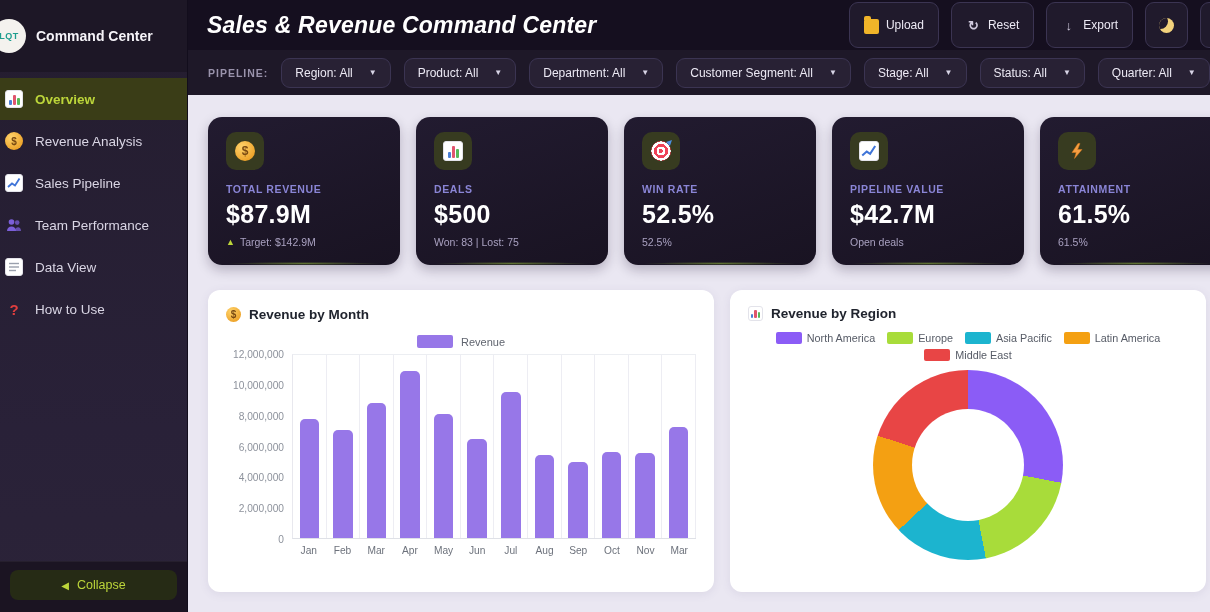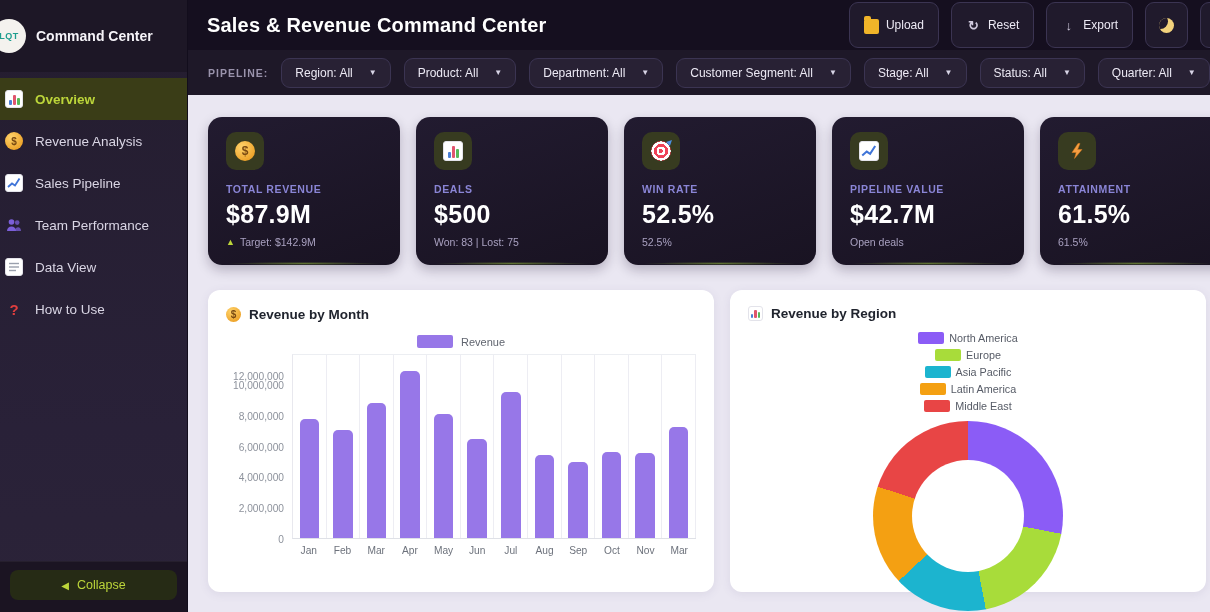--- a/index.html
+++ b/index.html
@@ -23,21 +23,21 @@
   .nav-item.active { background:#3a3d17; color:#bcd53a; font-weight:bold; }
   .side-foot { padding:8px 10px 12px; background:#1b1422; border-top:1px solid rgba(255,255,255,.05); }
   .collapse-btn { height:30px; border-radius:8px; background:#262b15; color:#bcd53a;
     display:flex; align-items:center; justify-content:center; gap:8px; font-size:12.5px; cursor:pointer; }
   .collapse-btn .arr { font-size:10px; }
 
   
   .main { flex:1; display:flex; flex-direction:column; min-width:0; }
   .topbar { height:50px; flex:none; background:#150f1f; display:flex; align-items:center;
     padding:0 0 0 19px; overflow:hidden; }
-  .page-title { color:#ffffff; font-weight:bold; font-size:20px; letter-spacing:.2px; }
+  .page-title { color:#ffffff; font-weight:bold; font-size:23px; letter-spacing:.2px;font-style:italic; }
   .top-buttons { margin-left:auto; display:flex; gap:12px; align-items:center; padding-right:0; }
   .btn { height:46px; padding:0 14px; border-radius:9px; background:#201a2c; border:1px solid #3b3452;
     color:#ece9f4; font-size:12px; display:flex; align-items:center; gap:7px; cursor:pointer; white-space:nowrap; }
   .btn.icon-only { padding:0 13px; }
   .btn.partial { width:42px; margin-right:-32px; }
 
   .filterbar { height:45px; flex:none; background:#1e1828; display:flex; align-items:center;
     gap:13px; padding-left:20px; overflow:hidden; }
   .filters-label { color:#9a93ac; font-size:10.5px; font-weight:bold; letter-spacing:1px; }
   .chip { height:30px; padding:0 13px; border-radius:9px; background:#282134; border:1px solid #3b3452;
@@ -77,21 +77,21 @@
   .ytick { position:absolute; right:8px; transform:translateY(-50%); font-size:10.2px; color:#8d929c; white-space:nowrap; }
   .plot { flex:1; height:185px; display:flex; align-items:flex-end; position:relative;
     border-left:1px solid #e8e8ee; border-top:1px solid #eceef2; border-bottom:1px solid #dfe1e7; }
   .bcol { flex:1; height:100%; display:flex; align-items:flex-end; justify-content:center;
     border-right:1px solid #ededf3; }
   .bar { width:60%; background:#9777e8; border-radius:5px 5px 0 0; cursor:pointer; }
   .xlabels { display:flex; margin-left:66px; margin-top:6px; }
   .xlabels span { flex:1; text-align:center; font-size:10.2px; color:#6d727c; }
 
   .donut-legend { margin:11px auto 0; max-width:430px; display:flex; flex-wrap:wrap;
-    justify-content:center; align-items:center; column-gap:12px; row-gap:5px;flex-direction:column; }
+    justify-content:center; align-items:center; column-gap:12px; row-gap:5px; }
   .dl-item { display:flex; align-items:center; gap:5px; cursor:pointer; }
   .dl-item .swatch { width:26px; height:12px; border-radius:2px; }
   .dl-item .legend-text { font-size:10.8px; color:#565b66; }
   .donut-wrap { display:flex; justify-content:center; margin-top:9px; }
   .donut { width:190px; height:190px; border-radius:50%; position:relative; cursor:pointer; }
   .donut .hole { position:absolute; inset:39px; background:#ffffff; border-radius:50%; }
 
   
   .ic { display:inline-flex; align-items:center; justify-content:center; flex:none;
     width:16px; height:16px; }
@@ -322,21 +322,21 @@
           <div class="chart-title">
             <span><span class="ic s15 ic-money">$</span></span>
             <span>Revenue by Month</span>
           </div>
           <div class="bar-legend" id="bar-legend">
               <span class="swatch" style="background: rgb(151, 119, 232);"></span>
               <span class="legend-text">Revenue</span>
             </div>
           <div class="plot-region">
             <div class="yaxis" id="bar-yaxis">
-                <div class="ytick" style="top: 0%; margin-top: 22px;">12,000,000</div>
+                <div class="ytick" style="top: 0%;">12,000,000</div>
                 <div class="ytick" style="top: 16.6667%;">10,000,000</div>
                 <div class="ytick" style="top: 33.3333%;">8,000,000</div>
                 <div class="ytick" style="top: 50%;">6,000,000</div>
                 <div class="ytick" style="top: 66.6667%;">4,000,000</div>
                 <div class="ytick" style="top: 83.3333%;">2,000,000</div>
                 <div class="ytick" style="top: 100%;">0</div>
               </div>
             <div class="plot" id="bar-plot">
                 <div class="bcol">
                   <div class="bar" style="height: 65%; background: rgb(151, 119, 232);"></div>

